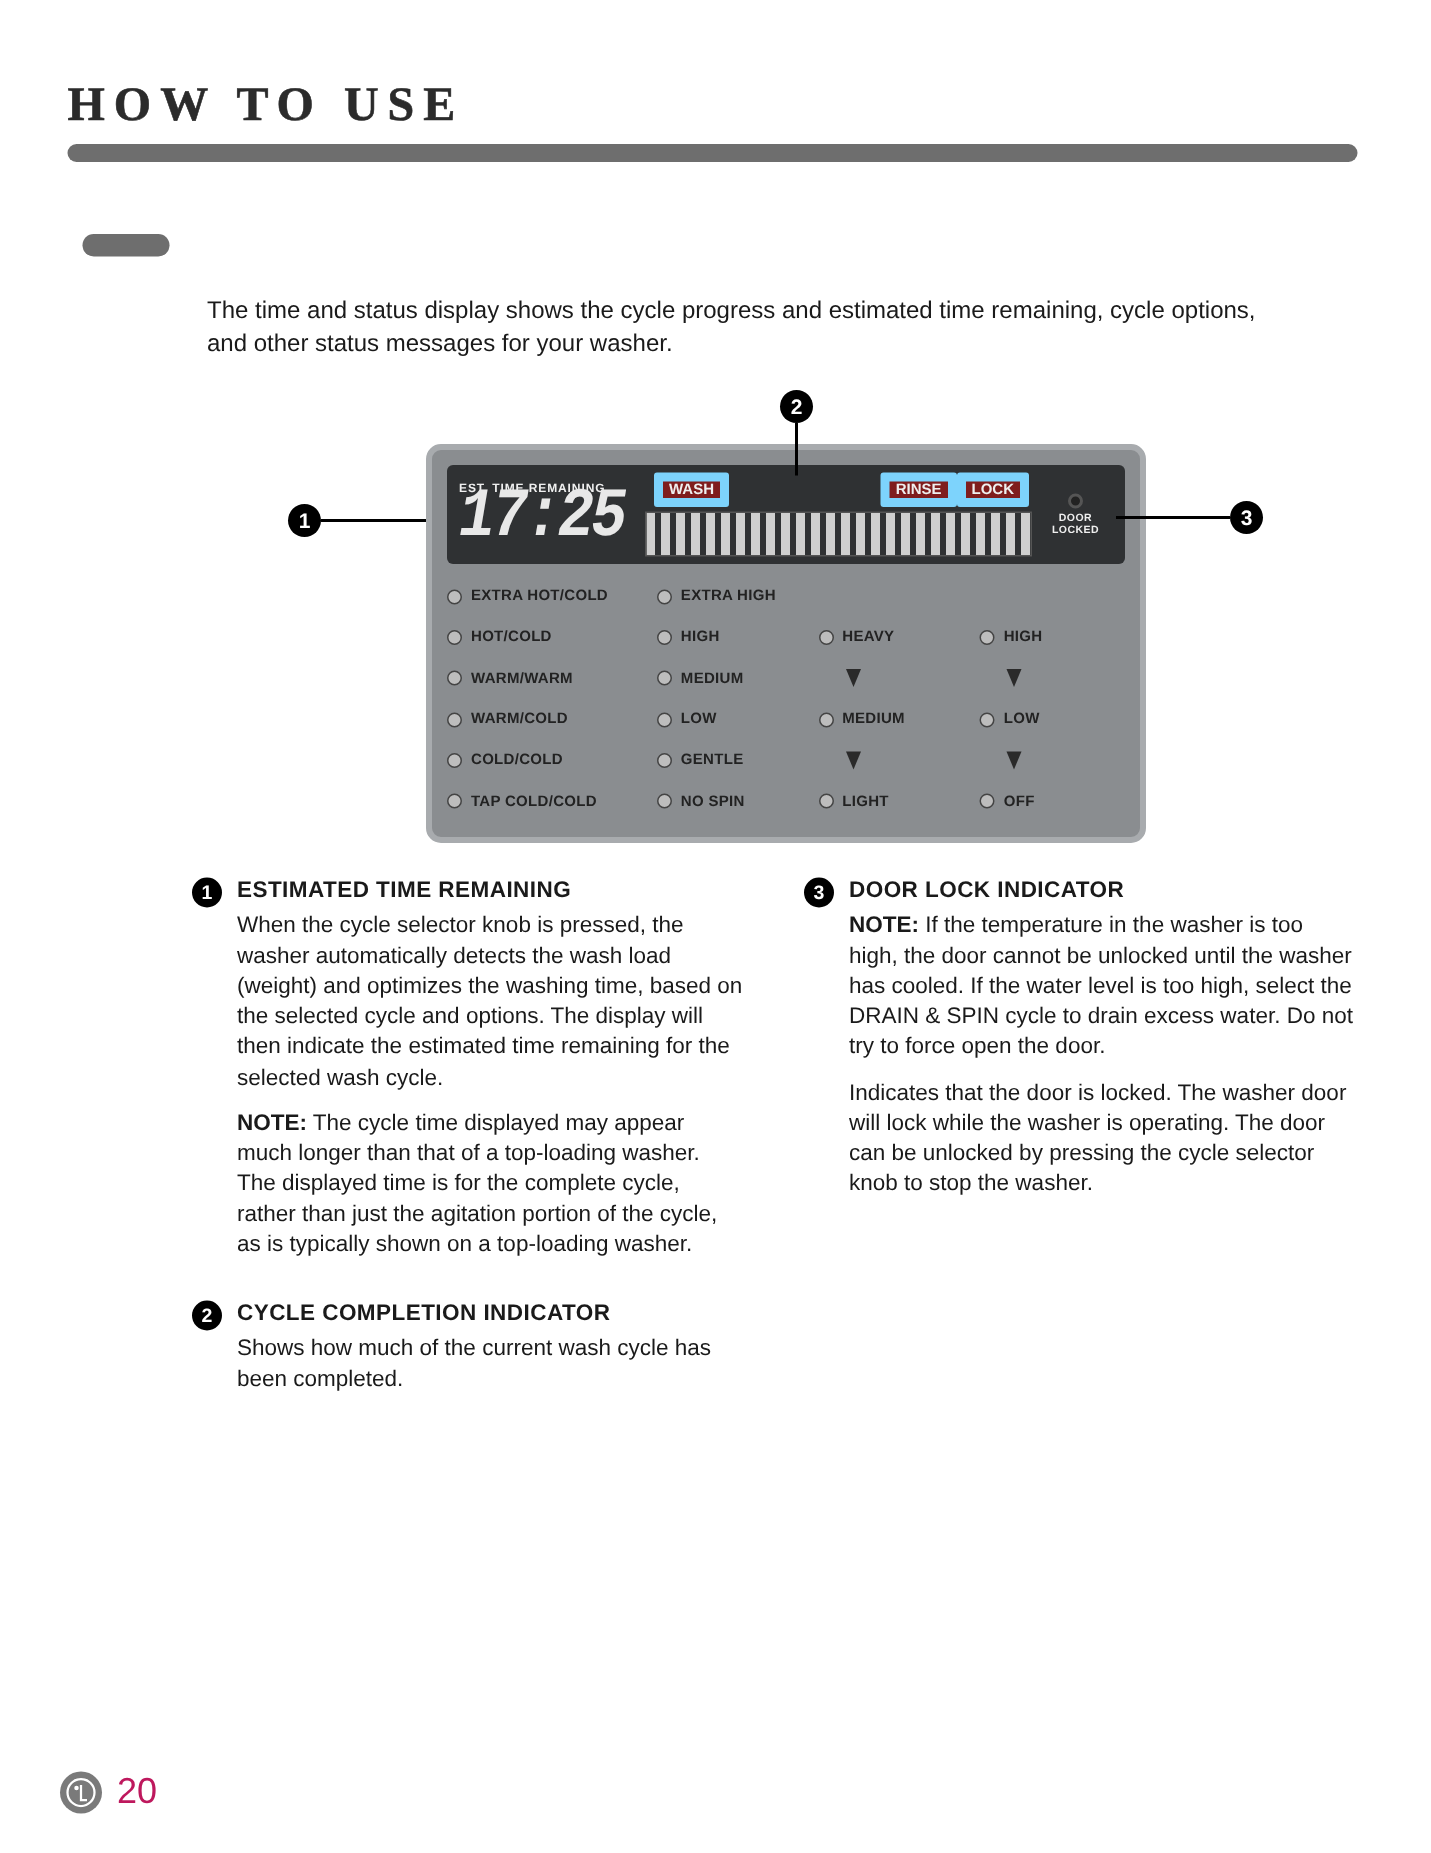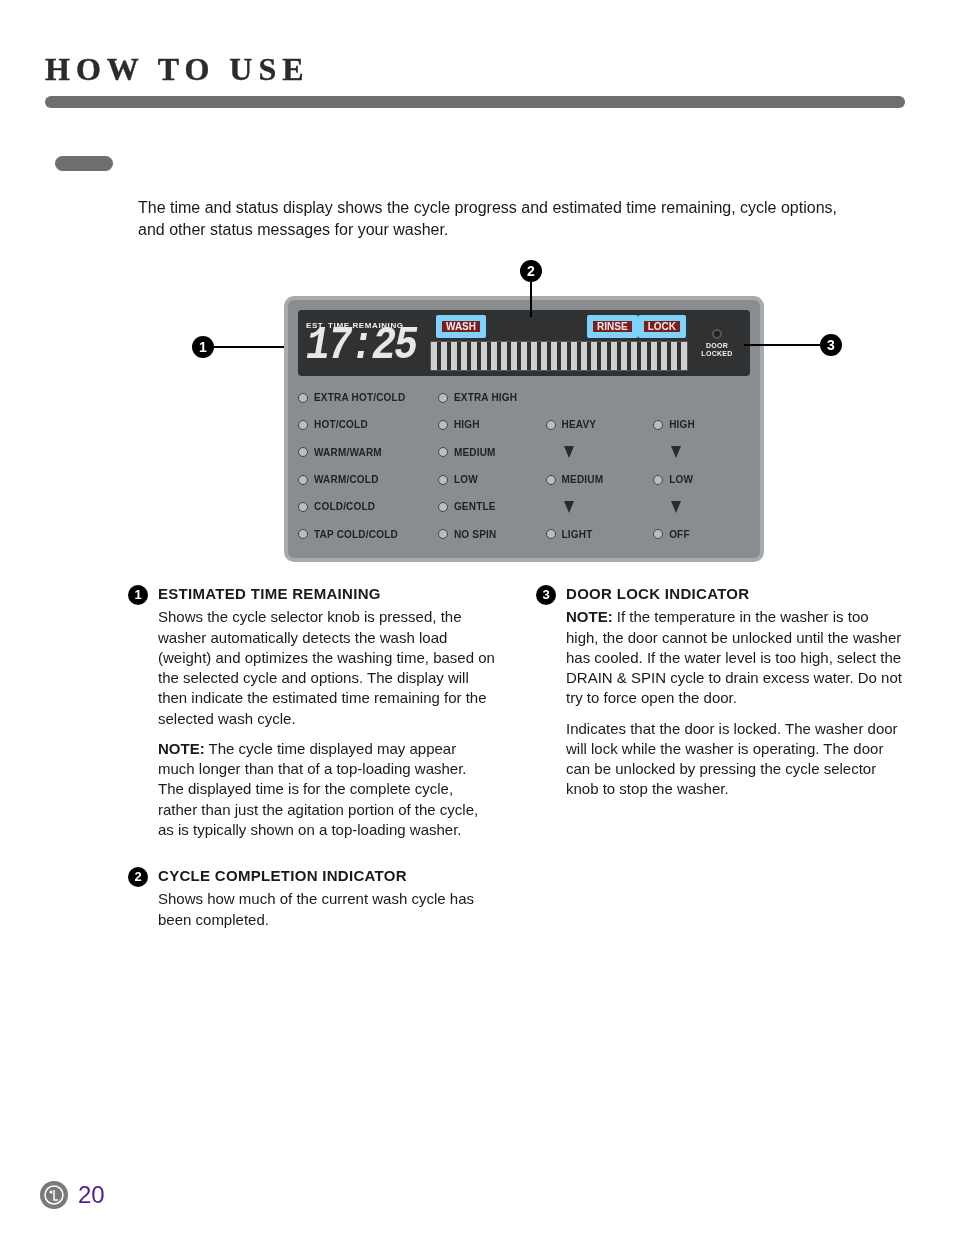--- a/index.html
+++ b/index.html
@@ -202,21 +202,21 @@
     margin-top:1px;
   }
   .item .body{flex:1}
   .item .body .ih{font-weight:700; text-transform:uppercase; letter-spacing:0.3px}
   .item .body p{margin:3px 0 10px}
   .note-run{font-weight:700}
   
   .footer{
     position:absolute; left:40px; bottom:26px;
     display:flex; align-items:center; gap:10px;
-    font-size:24px; color:#4c1d95;
+    font-size:24px; color:#be185d;
   }
   .lg-logo{
     width:28px; height:28px; border-radius:50%;
     background:#7a7a7a; display:flex; align-items:center; justify-content:center;
     color:#fff; font-weight:700; font-size:14px;
     font-family: Arial, sans-serif;
   }
 </style>
 </head>
 <body>
@@ -355,21 +355,21 @@
       </div>
     </div>
   </div>
 
   <div class="columns">
     <div class="col">
       <div class="item">
         <div class="num">1</div>
         <div class="body">
           <div class="ih">ESTIMATED TIME REMAINING</div>
-          <p>Shows the cycle selector knob is pressed, the washer automatically detects the wash load (weight) and optimizes the washing time, based on the selected cycle and options. The display will then indicate the estimated time remaining for the selected wash cycle.</p>
+          <p>When the cycle selector knob is pressed, the washer automatically detects the wash load (weight) and optimizes the washing time, based on the selected cycle and options. The display will then indicate the estimated time remaining for the selected wash cycle.</p>
           <p><span class="note-run">NOTE:</span><span> The cycle time displayed may appear much longer than that of a top-loading washer. The displayed time is for the complete cycle, rather than just the agitation portion of the cycle, as is typically shown on a top-loading washer.</span></p>
         </div>
       </div>
       <div class="item">
         <div class="num">2</div>
         <div class="body">
           <div class="ih">CYCLE COMPLETION INDICATOR</div>
           <p>Shows how much of the current wash cycle has been completed.</p>
         </div>
       </div>

